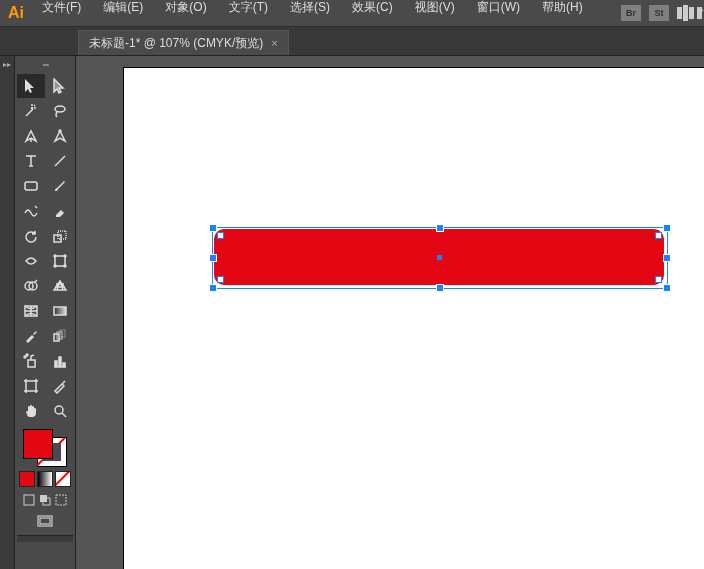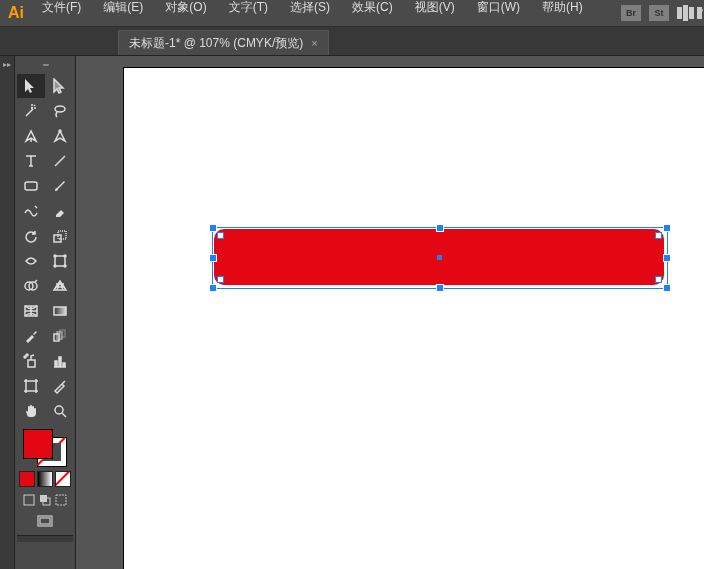--- a/index.html
+++ b/index.html
@@ -8,21 +8,21 @@
   .menubar{display:flex;align-items:center;height:26px;background:#4a4a4a;border-bottom:1px solid #2e2e2e;padding:0 2px;gap:2px}
   .ai-logo{width:28px;height:26px;display:flex;align-items:center;justify-content:center;font-weight:bold;font-size:16px;color:#ff9a00}
   .menu-item{padding:12px 10px;height:36px;line-height:24px;color:#ddd;white-space:nowrap}
   .menubar-right{margin-left:auto;display:flex;align-items:center;gap:8px}
   .sq-btn{width:20px;height:16px;background:#7f7f7f;color:#333;font-size:9px;font-weight:bold;display:flex;align-items:center;justify-content:center}
   .ws-icon{display:flex;gap:1px;align-items:center}
   .ws-icon span{width:5px;height:12px;background:#ccc}
   .ws-icon span.tall{height:16px}
   .chev{color:#ccc;font-size:8px;margin-left:2px}
   
-  .tabstrip{height:28px;background:#383838;display:flex;align-items:flex-end;padding-left:118px;border-bottom:1px solid #222}
+  .tabstrip{height:28px;background:#383838;display:flex;align-items:flex-end;padding-left:78px;border-bottom:1px solid #222}
   .doc-tab{background:#4a4a4a;height:24px;display:flex;align-items:center;padding:0 10px;gap:8px;border-top:1px solid #555;border-left:1px solid #555;border-right:1px solid #555;font-size:12px;color:#ddd}
   .doc-tab .close{color:#aaa;font-size:11px}
   
   .workarea{flex:1;display:flex;min-height:0}
   
   .panelstrip{width:14px;background:#3a3a3a;border-right:1px solid #222;display:flex;flex-direction:column;align-items:center;padding-top:4px}
   .panelstrip .dd{font-size:8px;color:#aaa}
   
   .toolbox{width:60px;background:#4a4a4a;border-right:1px solid #222;display:flex;flex-direction:column;align-items:center;padding-top:4px}
   .toolbox-head{width:56px;height:12px;display:flex;justify-content:center;color:#888;font-size:8px;letter-spacing:-2px}

